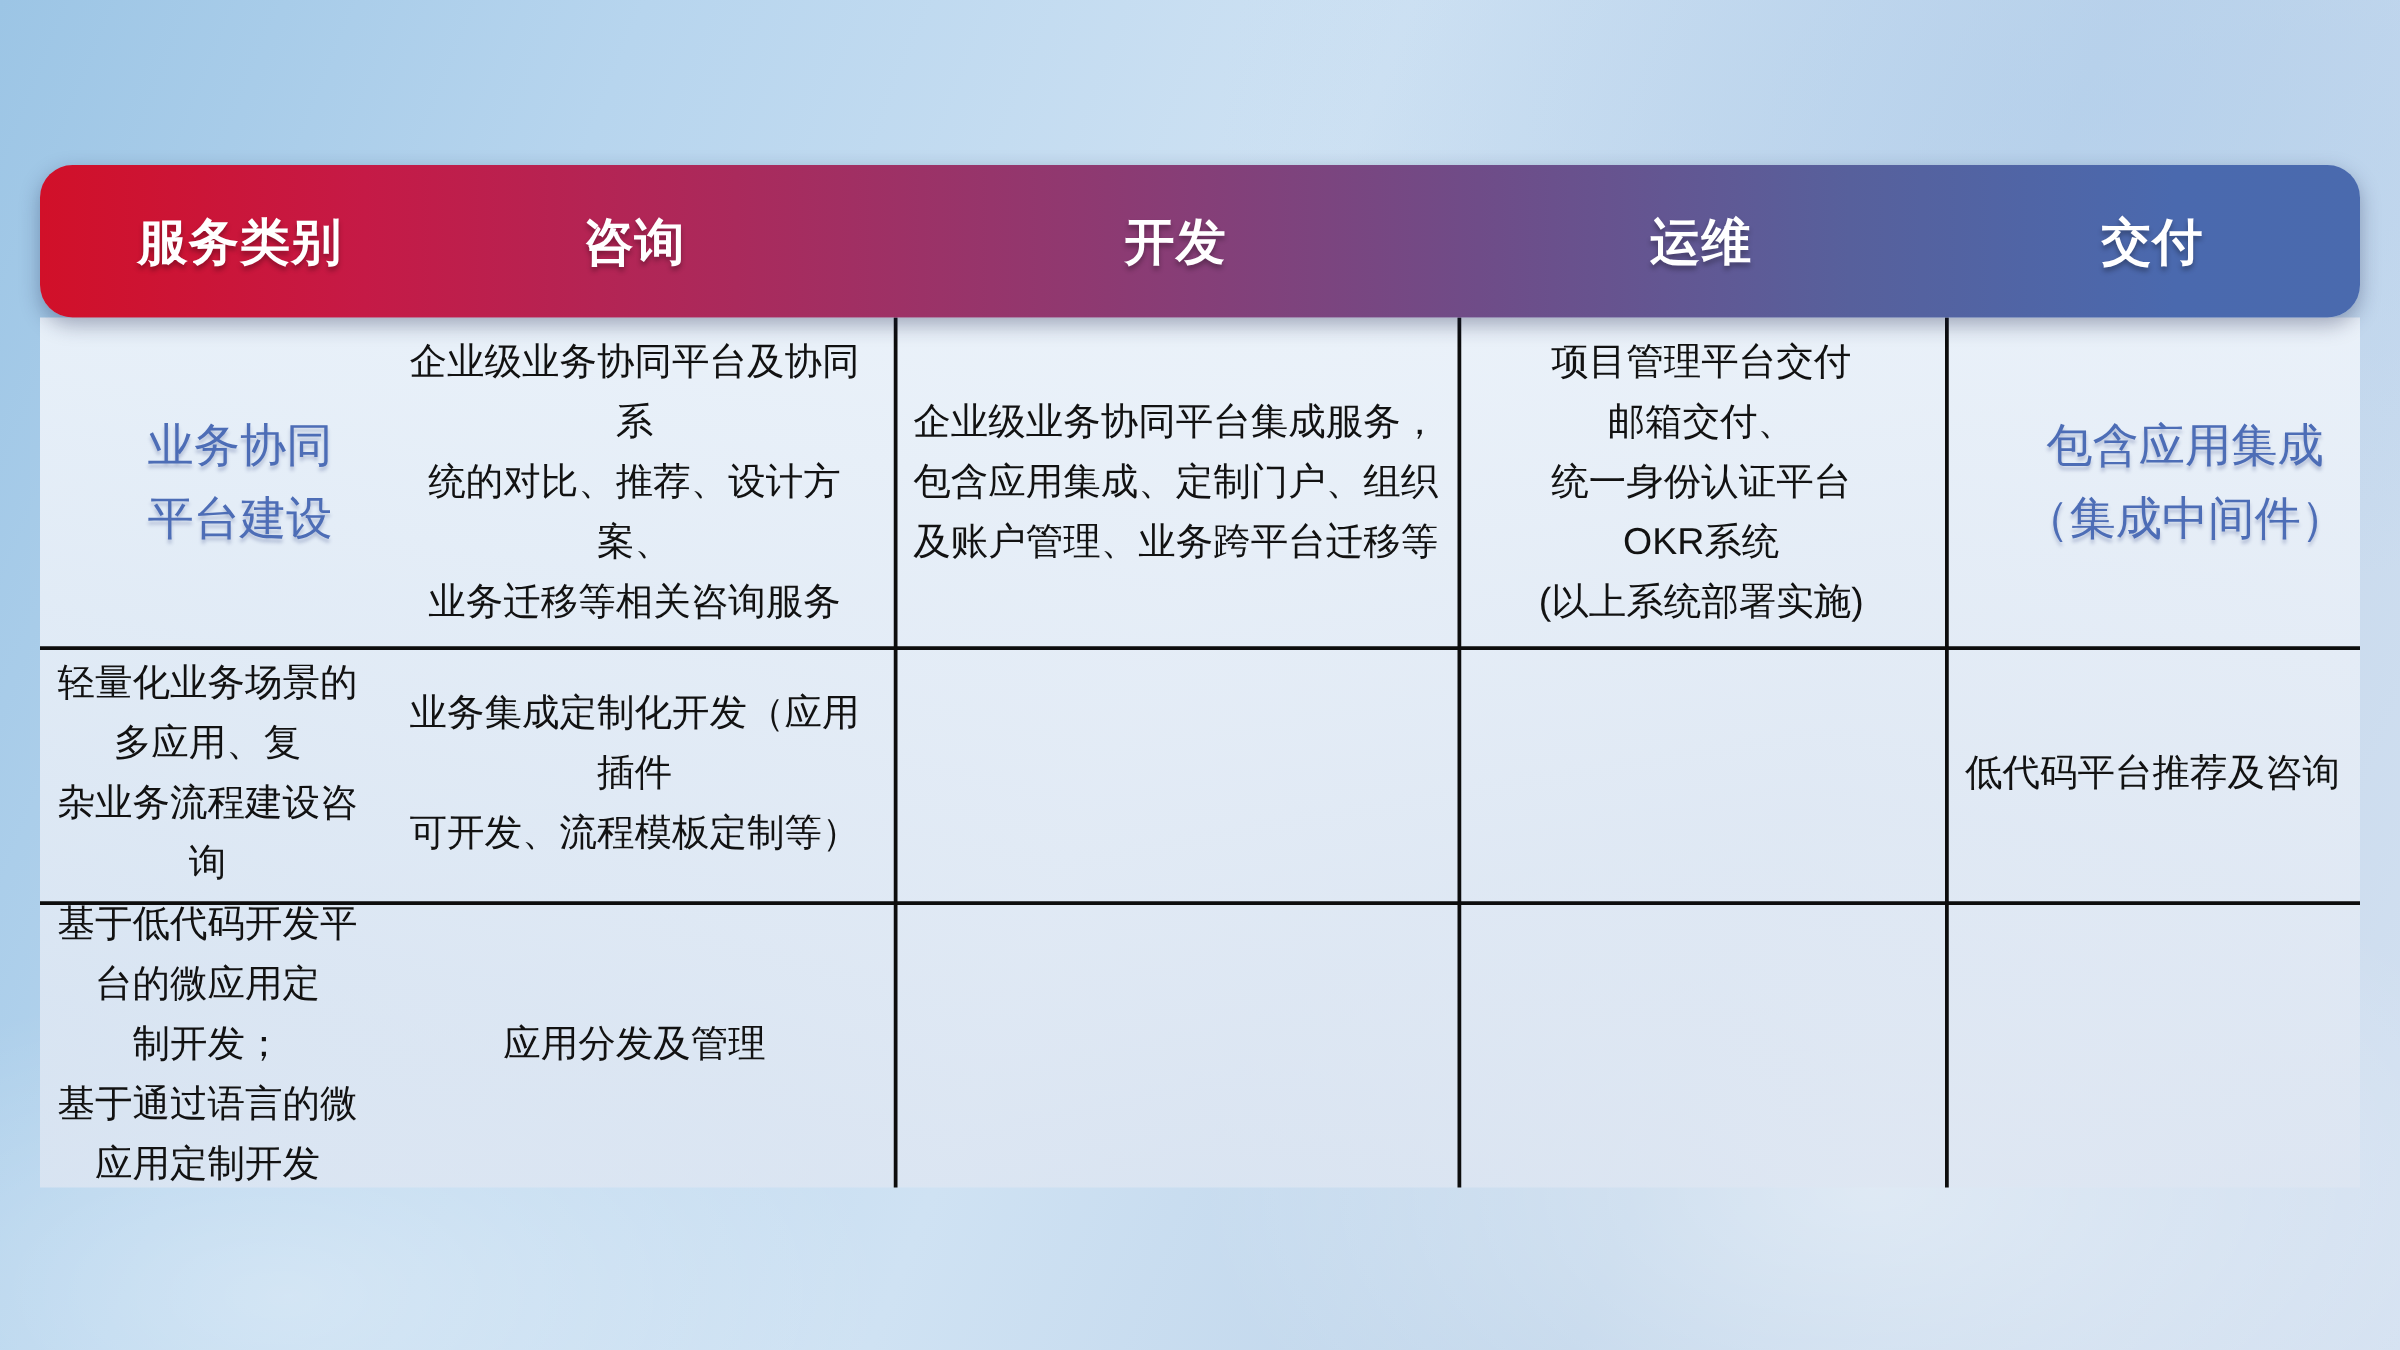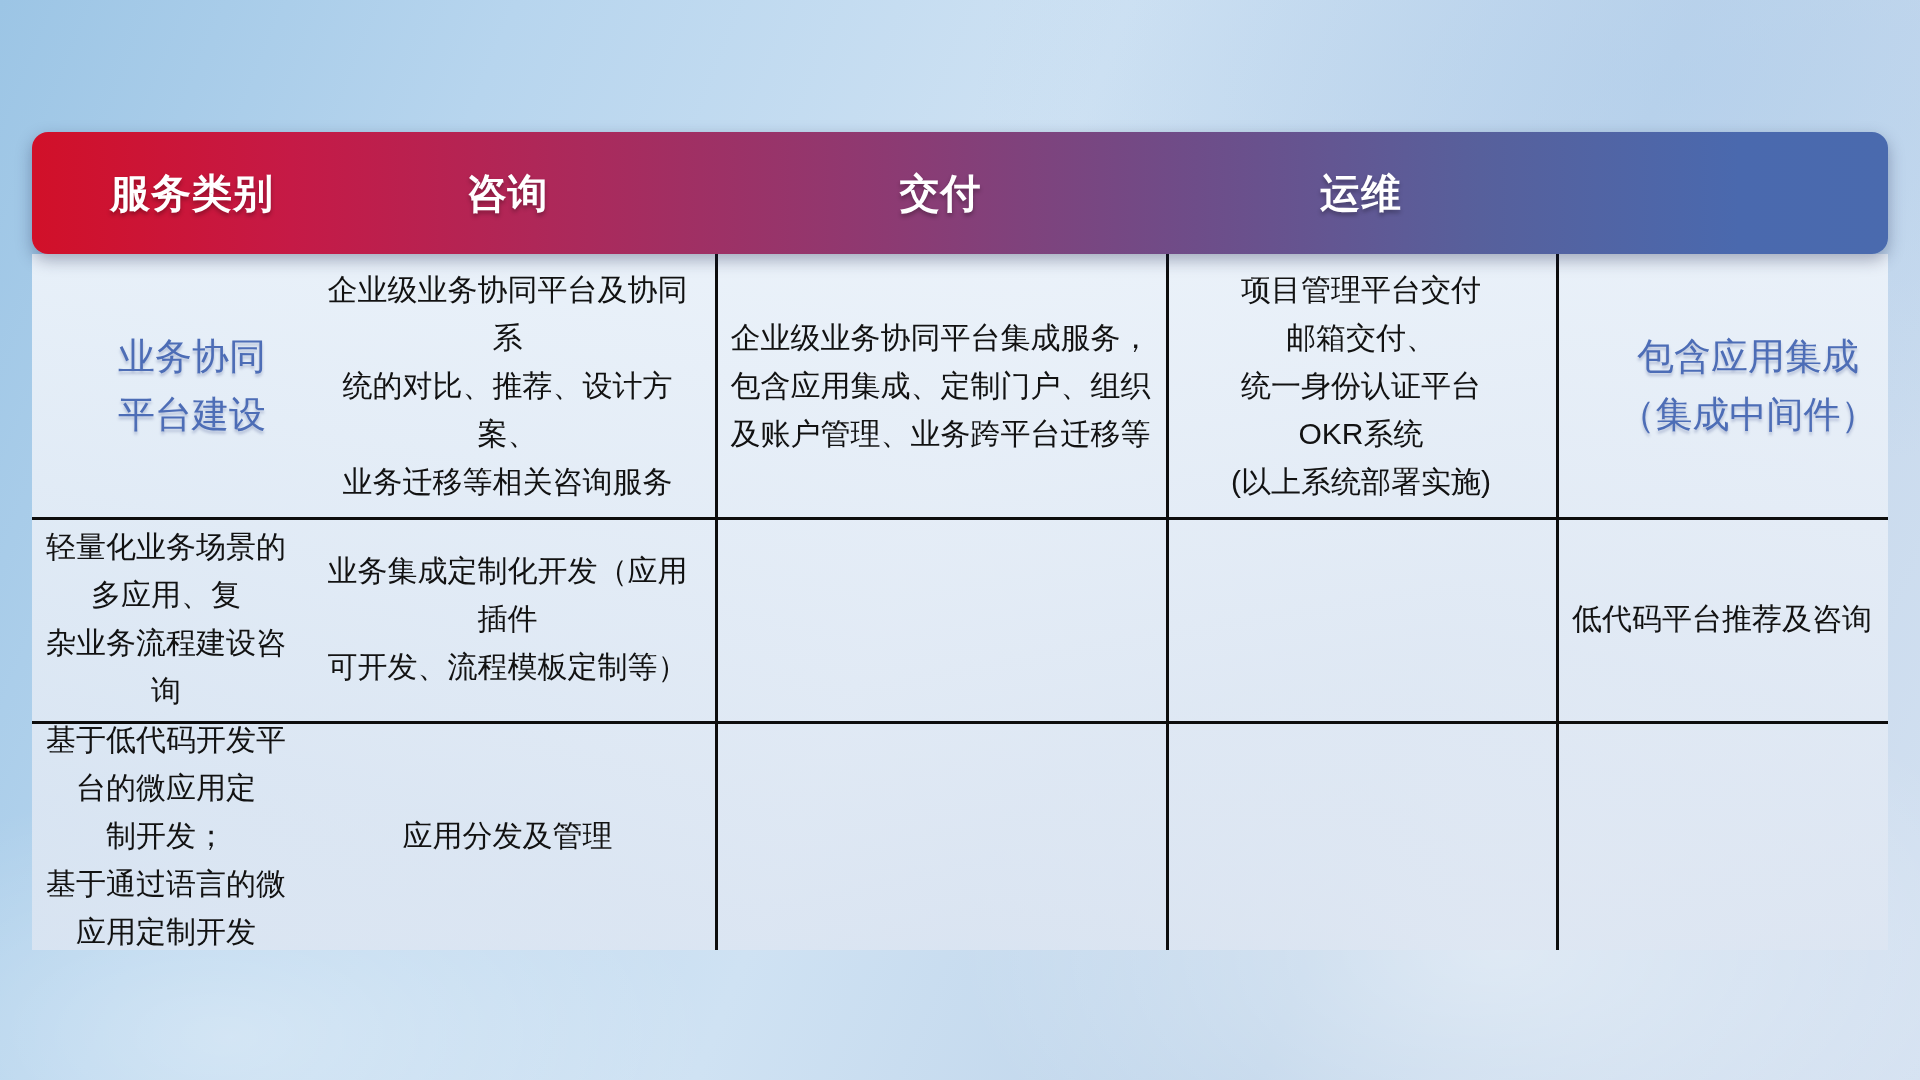--- a/index.html
+++ b/index.html
@@ -16,21 +16,21 @@
 
   .table-wrap {
     position: absolute;
     left: 32px; top: 132px;
     width: 1856px;
   }
 
   
   .thead {
     height: 122px;
-    border-radius: 16px;
+    border-radius: 26px;
     background: linear-gradient(90deg,
       #d11029 0%, #c51a46 14%, #aa2a5c 30%, #8d3a72 46%,
       #6f4c88 62%, #57609c 78%, #4a69ae 92%, #4a6aae 100%);
     box-shadow: 0 6px 16px rgba(25, 35, 75, 0.35);
     display: grid;
     grid-template-columns: 268px 415px 451px 390px 332px;
     align-items: center;
     position: relative;
     z-index: 2;
   }
@@ -86,22 +86,23 @@
   }
 </style>
 </head>
 <body>
 
 <div class="table-wrap">
 
   <div class="thead">
     <div class="hcell first">服务类别</div>
     <div class="hcell">咨询</div>
+    <div class="hcell">开发</div>
+    <div class="hcell">运维</div>
     <div class="hcell">交付</div>
-    <div class="hcell">运维</div>
   </div>
 
   <div class="tbody">
 
     <div class="cell category">业务协同
 平台建设</div>
     <div class="cell">企业级业务协同平台及协同系
 统的对比、推荐、设计方案、
 业务迁移等相关咨询服务</div>
     <div class="cell">企业级业务协同平台集成服务，

